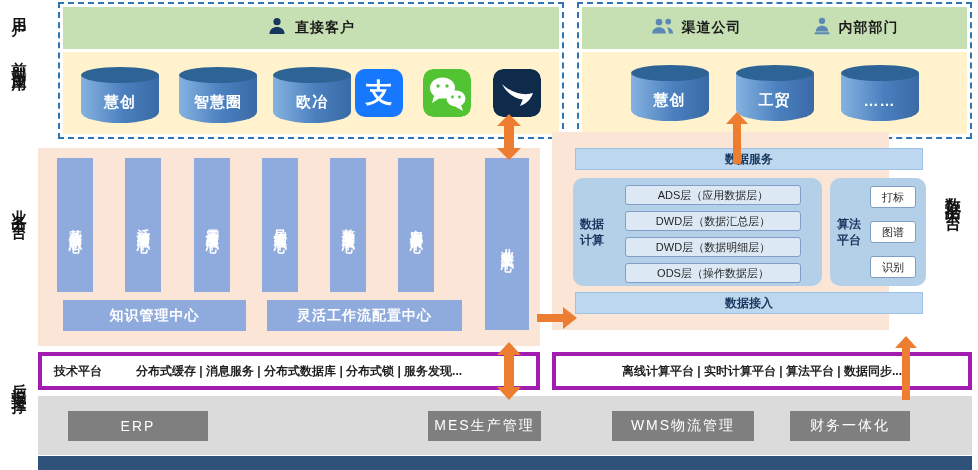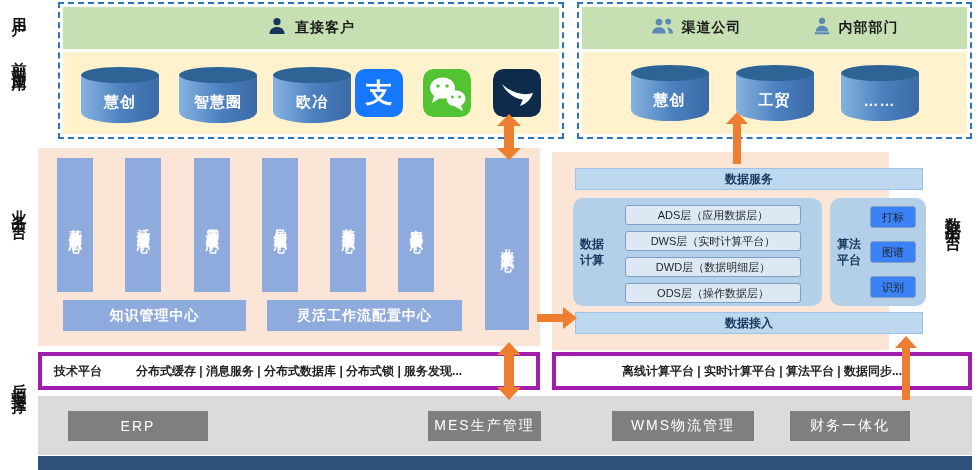--- a/index.html
+++ b/index.html
@@ -32,21 +32,21 @@
   .data-bar { position:absolute; left:23px; width:348px; height:22px; background:#BDD7EE;
               border:1px solid #9CC3E5; display:flex; align-items:center; justify-content:center;
               font-size:12px; font-weight:700; color:#17375E; }
   .group-box { position:absolute; background:#B4CFE8; border-radius:10px; }
   .group-label { position:absolute; left:5px; top:0; bottom:0; width:28px; display:flex; align-items:center;
                  justify-content:center; font-size:12px; font-weight:700; color:#17375E;
                  text-align:center; word-break:break-all; line-height:1.35;font-family:Liberation Serif, serif; }
   .layer-bar { position:absolute; left:52px; width:176px; height:20px; background:#DCE9F5;
                border:1px solid #7F9FC6; border-radius:3px; display:flex; align-items:center;
                justify-content:center; font-size:11px; color:#1f1f1f; }
-  .algo-chip { position:absolute; left:40px; width:46px; height:22px; background:#3b82f6;
+  .algo-chip { position:absolute; left:40px; width:46px; height:22px; background:#ffffff;
                border:1px solid #7F9FC6; border-radius:3px; display:flex; align-items:center;
                justify-content:center; font-size:11px; color:#1f1f1f; }
   .dp-title { position:absolute; left:390px; top:52px; writing-mode:vertical-rl; text-orientation:upright;
               font-size:16px; font-weight:700; letter-spacing:6px; color:#111; }
   .tech-bar { position:absolute; top:352px; height:38px; background:#fff; border:4px solid #a21caf;
               display:flex; align-items:center; font-size:12px; font-weight:600; color:#1f1f1f; }
   .backend-panel { position:absolute; left:38px; top:396px; width:934px; height:59px; background:#DBDBDB; }
   .backend-box { position:absolute; top:15px; height:30px; background:#7F7F7F; color:#fff; display:flex;
                  align-items:center; justify-content:center; font-size:14px; letter-spacing:2px; }
   .footer-strip { position:absolute; left:38px; top:456px; width:934px; height:14px; background:#2F527B; }
@@ -176,27 +176,27 @@
     <div class="vbox" style="left:360px;">
         <span>客服评价中心</span>
       </div>
     <div class="vbox" style="left:447px; width:44px; height:172px;">
         <span>业务交互中心</span>
       </div>
     <div class="hbar" style="left:25px; top:152px; width:183px;">知识管理中心</div>
     <div class="hbar" style="left:229px; top:152px; width:195px;">灵活工作流配置中心</div>
   </div>
 
-  <div class="panel-peach" style="left:552px; top:152px; width:337px; height:198px;">
+  <div class="panel-peach" style="left:552px; top:132px; width:337px; height:198px;">
     <div class="data-bar" style="top:16px;">数据服务</div>
 
     <div class="group-box" style="left:21px; top:46px; width:249px; height:108px;">
       <div class="group-label">数据计算</div>
       <div class="layer-bar" style="top:7px;">ADS层（应用数据层）</div>
-      <div class="layer-bar" style="top:33px;">DWS层（实时计算平台）</div>
+      <div class="layer-bar" style="top:33px;">DWD层（数据汇总层）</div>
       <div class="layer-bar" style="top:59px;">DWD层（数据明细层）</div>
       <div class="layer-bar" style="top:85px;">ODS层（操作数据层）</div>
     </div>
 
     <div class="group-box" style="left:278px; top:46px; width:96px; height:108px;">
       <div class="group-label">算法平台</div>
       <div class="algo-chip" style="top:8px;">打标</div>
       <div class="algo-chip" style="top:43px;">图谱</div>
       <div class="algo-chip" style="top:78px;">识别</div>
     </div>

